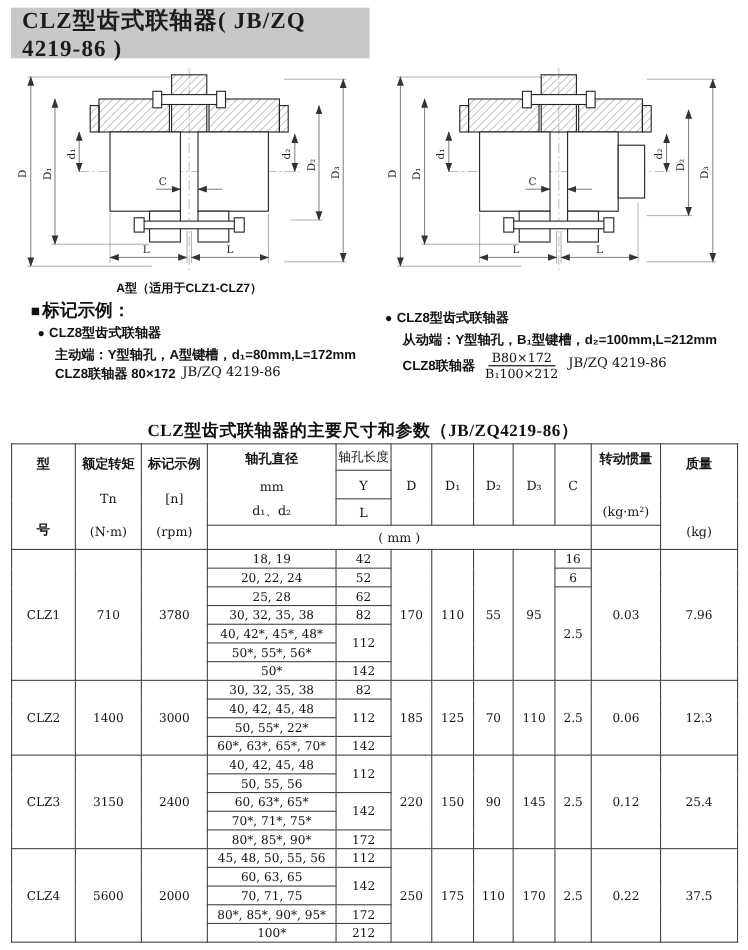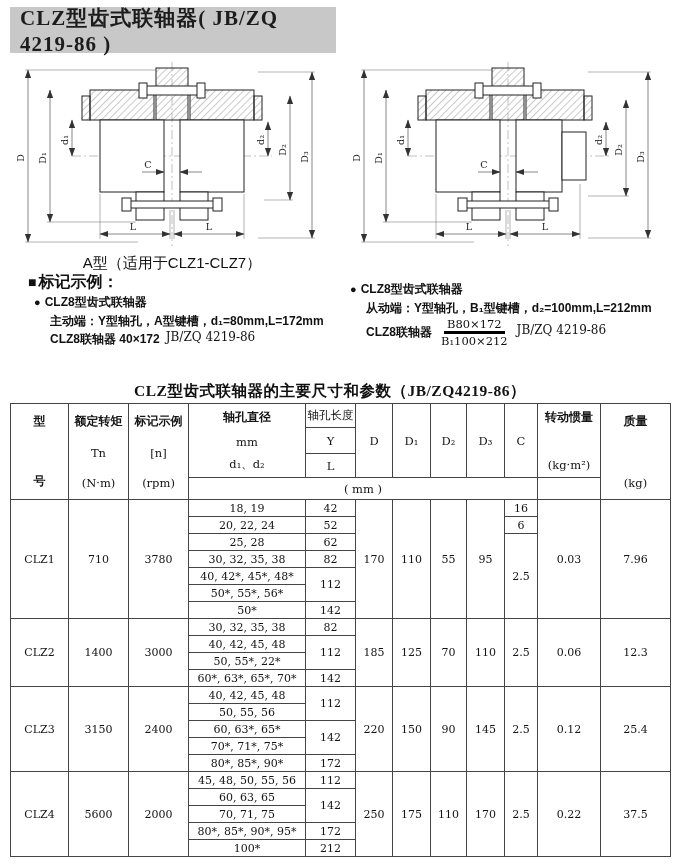--- a/index.html
+++ b/index.html
@@ -14,39 +14,39 @@
     background:#c8c8c8; display:flex; align-items:center; padding-left:10px;
   }
   .title-bar .t {
     font-family:"Liberation Serif","DejaVu Serif",serif;
     font-weight:bold; font-size:21px; letter-spacing:1px; color:#1c1c1c;
   }
   
   .draw-a { position:absolute; left:12px;  top:60px; width:320px; height:192px; }
   .draw-b { position:absolute; left:348px; top:60px; width:320px; height:192px; }
   .cap-a  { position:absolute; left:12px;  top:254px; width:320px; text-align:center;
-            font-size:15px; font-weight:normal; }
+            font-size:11px; font-weight:bold; }
   .cap-b  { position:absolute; left:348px; top:254px; width:320px; text-align:center;
             font-size:12.5px; font-weight:bold; }
   svg text { font-family:"DejaVu Serif","Liberation Serif",serif; font-size:9.5px; fill:#222; }
   
   .mark-head { position:absolute; left:28px; top:272px; font-size:16px; font-weight:bold; }
   .mark-head .sq { font-size:14px; margin-right:2px; }
   .mblock { position:absolute; font-size:12px; font-weight:600; line-height:18.5px; }
   .mblock.left  { left:34px;  top:293px; }
   .mblock.right { left:350px; top:280px; }
   .mblock .bullet { margin-right:4px; font-size:11px; }
   .mblock .indent { padding-left:16px; }
   .m3 { display:flex; align-items:center; gap:6px; }
   .std { font-family:"DejaVu Serif","Liberation Serif",serif; font-weight:normal;
          font-size:12px; position:relative; top:-2px; }
   .frac { display:inline-flex; flex-direction:column; align-items:center;
           font-family:"DejaVu Serif","Liberation Serif",serif; font-weight:normal;
           font-size:11.5px; line-height:14px; }
-  .frac .top { border-bottom:3px solid #000000; padding:0 3px; }
+  .frac .top { border-bottom:1px solid #000000; padding:0 3px; }
   .frac .bot { padding:0 3px; }
   
   .tbl-title { position:absolute; left:0; top:381px; width:660px; text-align:center;
                font-family:"Liberation Serif","DejaVu Serif",serif;
                font-weight:bold; font-size:15.5px; letter-spacing:0.5px; }
   table.spec {
     position:absolute; left:10px; top:403px; width:660px;
     border-collapse:collapse; table-layout:fixed;
     font-family:"DejaVu Serif","Liberation Serif",serif; font-size:11px;
   }
@@ -200,21 +200,21 @@
   <div class="mark-head">
     <span class="sq">■</span><span>标记示例：</span>
   </div>
 
   <div class="mblock left">
     <div>
       <span class="bullet">●</span><span>CLZ8型齿式联轴器</span>
     </div>
     <div class="indent">主动端：Y型轴孔，A型键槽，d₁=80mm,L=172mm</div>
     <div class="indent m3">
-      <span>CLZ8联轴器 40×172</span>
+      <span>CLZ8联轴器 80×172</span>
       <span class="std">JB/ZQ 4219-86</span>
     </div>
   </div>
 
   <div class="mblock right">
     <div>
       <span class="bullet">●</span><span>CLZ8型齿式联轴器</span>
     </div>
     <div class="indent">从动端：Y型轴孔，B₁型键槽，d₂=100mm,L=212mm</div>
     <div class="indent m3">

